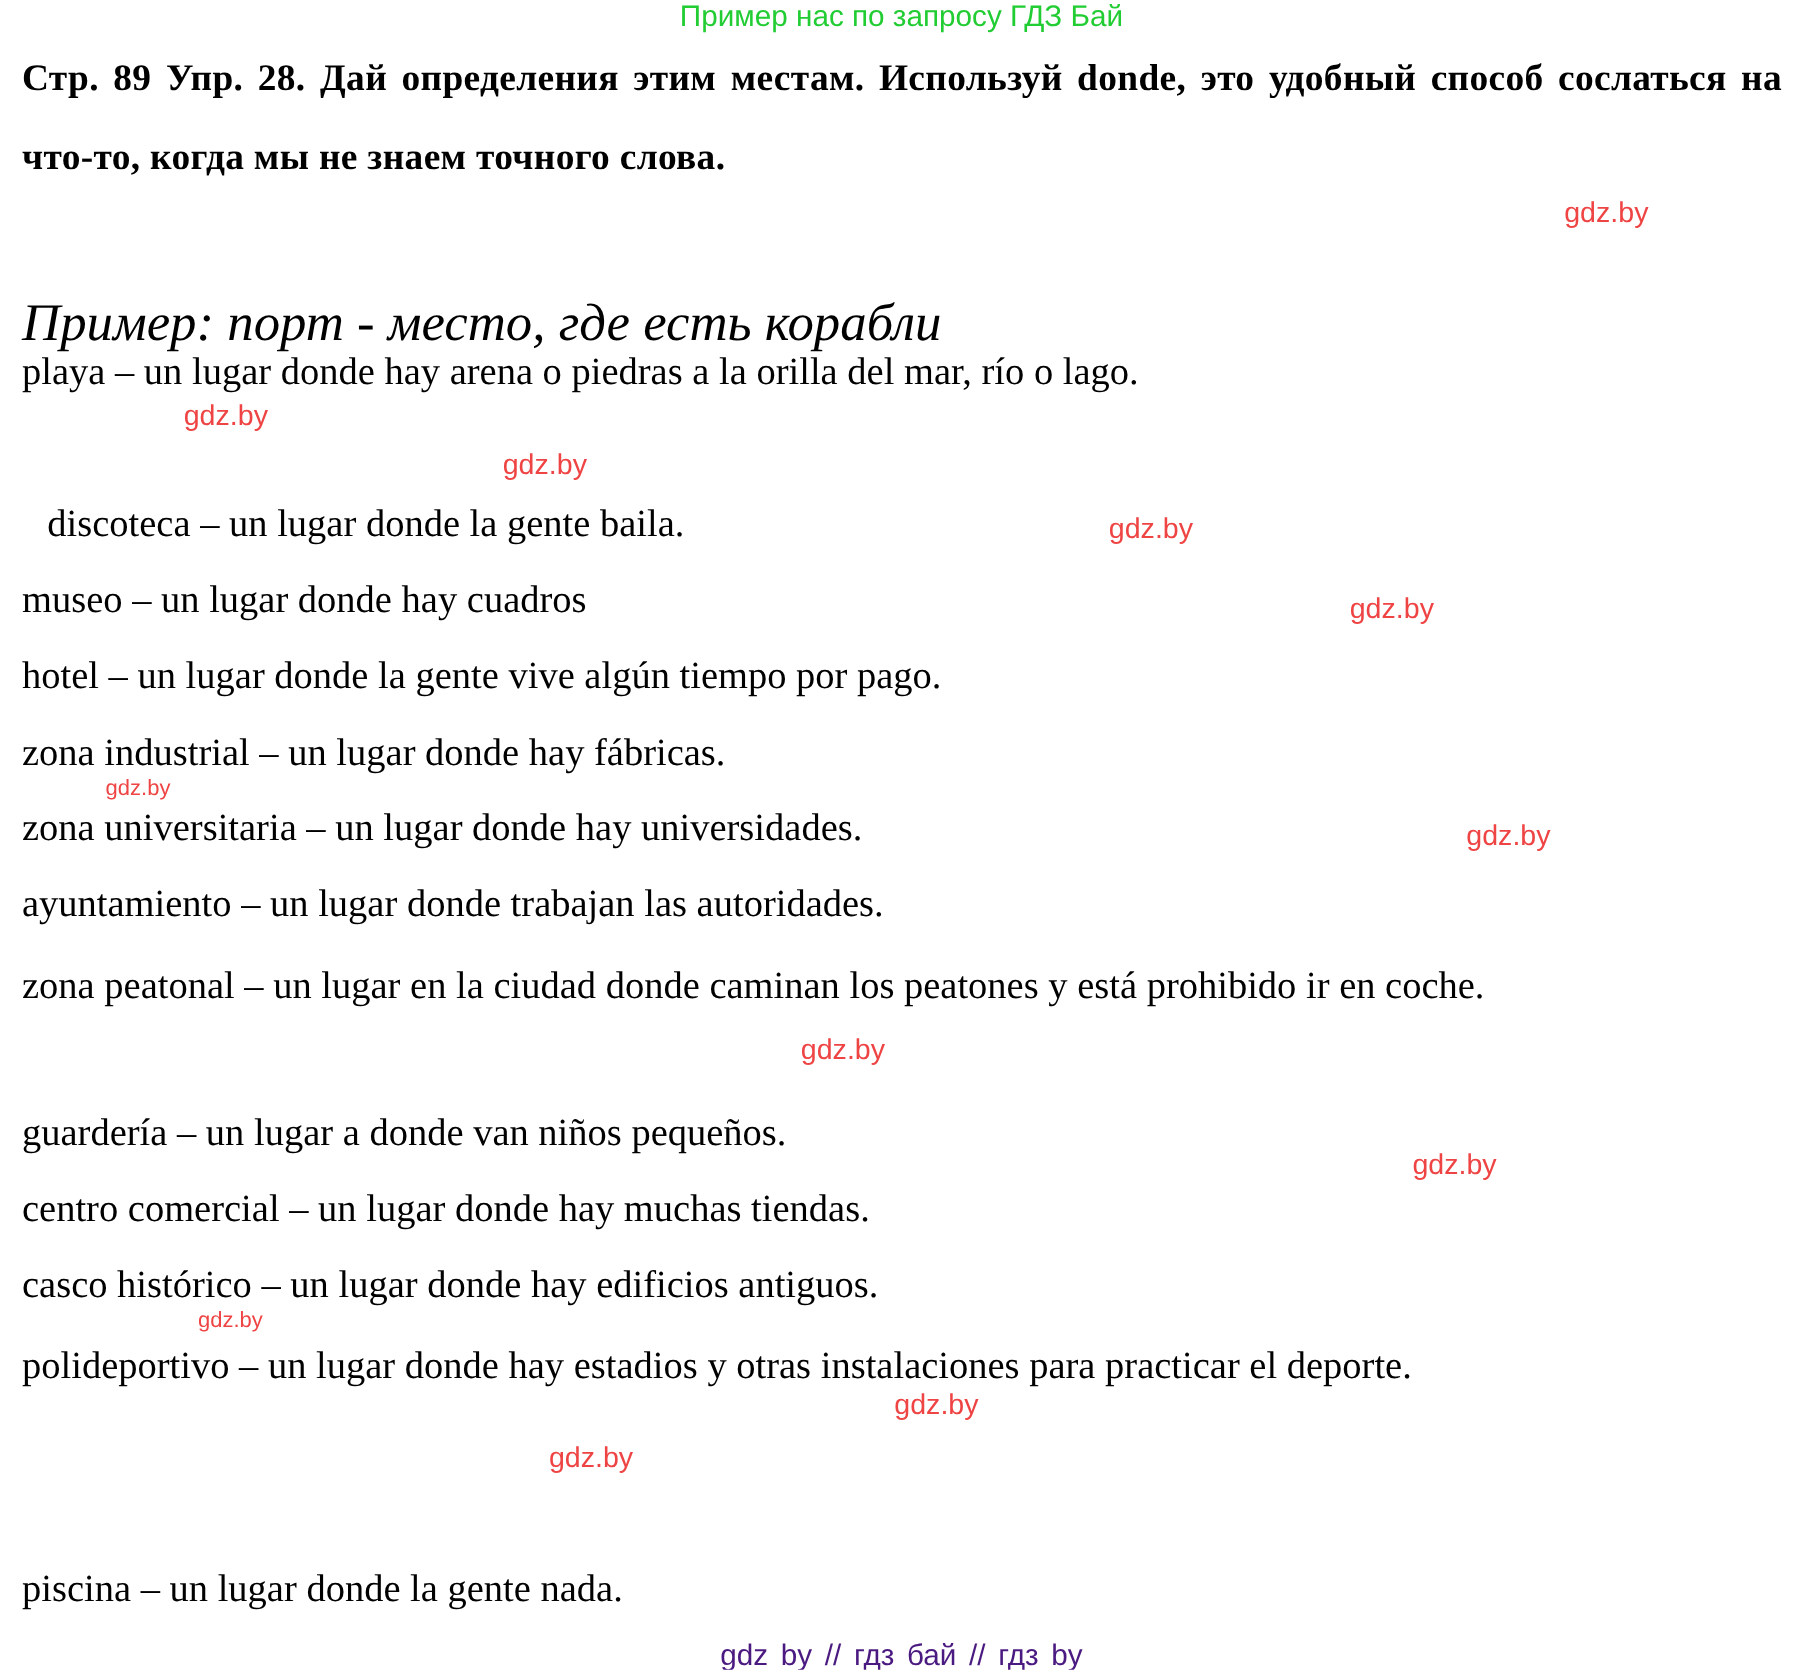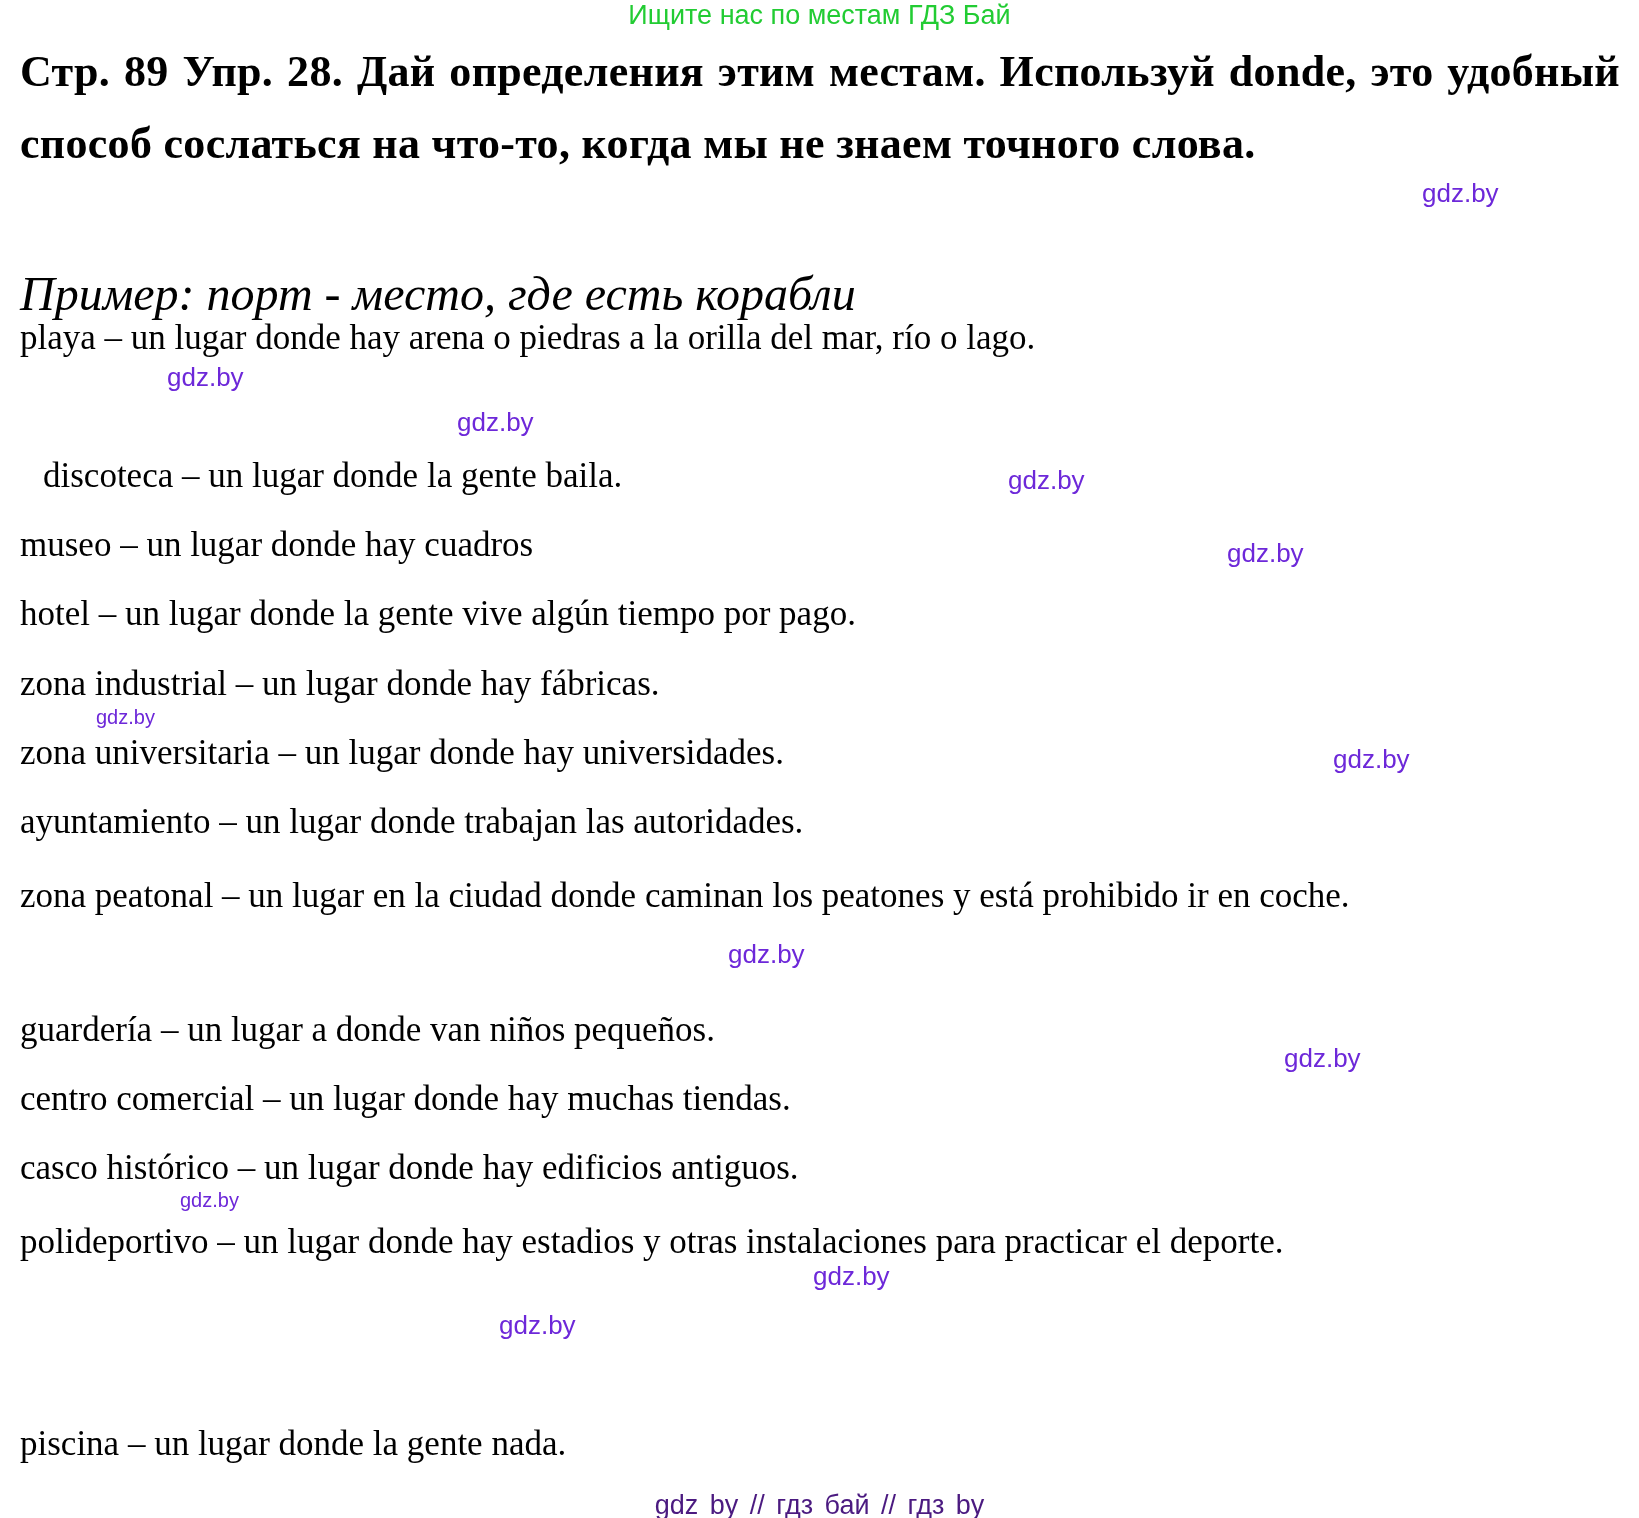--- a/index.html
+++ b/index.html
@@ -1,28 +1,28 @@
 <!DOCTYPE html>
 <html><head>
   <meta charset="utf-8">
   <style>
     html, body { margin:0; padding:0; background:#ffffff; }
     body { width:1639px; height:1518px; position:relative; overflow:hidden; color:#000; }
     .banner { position:absolute; left:0; top:0; width:1639px; text-align:center; font-family:"Liberation Sans", sans-serif; font-size:27px; color:#22cc33; line-height:30px; }
-    .heading { position:absolute; left:20px; top:36px; width:1600px; font-family:"Liberation Serif", serif; font-weight:bold; font-size:44px; line-height:72px; text-align:justify; text-align-last:left; letter-spacing:0.3px; }
+    .heading { position:absolute; left:20px; top:36px; width:1600px; font-family:"Liberation Serif", serif; font-weight:bold; font-size:34px; line-height:72px; text-align:justify; text-align-last:left; letter-spacing:0.3px; }
     .example { position:absolute; left:20px; top:248px; font-family:"Liberation Serif", serif; font-style:italic; font-size:48px; line-height:60px;margin-top:16px; }
     .line { position:absolute; left:20px; font-family:"Liberation Serif", serif; font-size:35px; line-height:60px; white-space:nowrap; }
     .line.wrap { white-space:normal; width:1605px; text-align:justify; text-align-last:left; }
-    .wm { position:absolute; font-family:"Liberation Sans", sans-serif; font-size:26px; color:#6d28d9;text-align:right; }
+    .wm { position:absolute; font-family:"Liberation Sans", sans-serif; font-size:26px; color:#ef4444;text-align:right; }
     .footer { position:absolute; left:0; top:1490px; width:1639px; text-align:center; font-family:"Liberation Sans", sans-serif; font-size:27px; color:#4b1a80; word-spacing:4px; }
   </style>
 </head>
 <body>
 
-<div class="banner">Ищите нас по местам ГДЗ Бай</div>
+<div class="banner">Пример нас по запросу ГДЗ Бай</div>
 
 <div class="heading">Стр. 89 Упр. 28. Дай определения этим местам. Используй donde, это удобный способ сослаться на что-то, когда мы не знаем точного слова.</div>
 
 <div class="example">Пример: порт - место, где есть корабли</div>
 
 <div class="line wrap" style="top:308px;">playa – un lugar donde hay arena o piedras a la orilla del mar, río o lago.</div>
 <div class="line" style="top:446px;margin-left:23px;">discoteca – un lugar donde la gente baila.</div>
 <div class="line" style="top:487px;margin-top:28px;">museo – un lugar donde hay cuadros</div>
 <div class="line" style="top:584px;">hotel – un lugar donde la gente vive algún tiempo por pago.</div>
 <div class="line" style="top:654px;">zona industrial – un lugar donde hay fábricas.</div>

